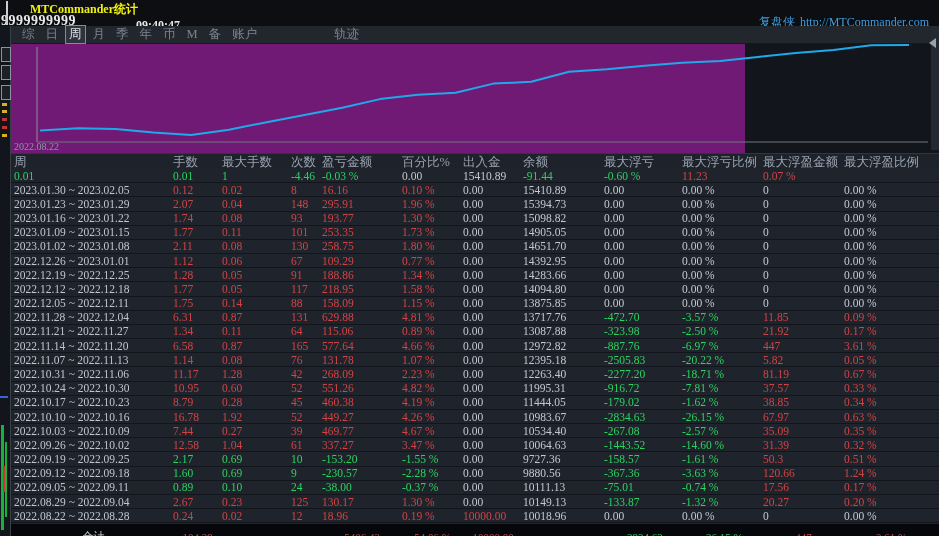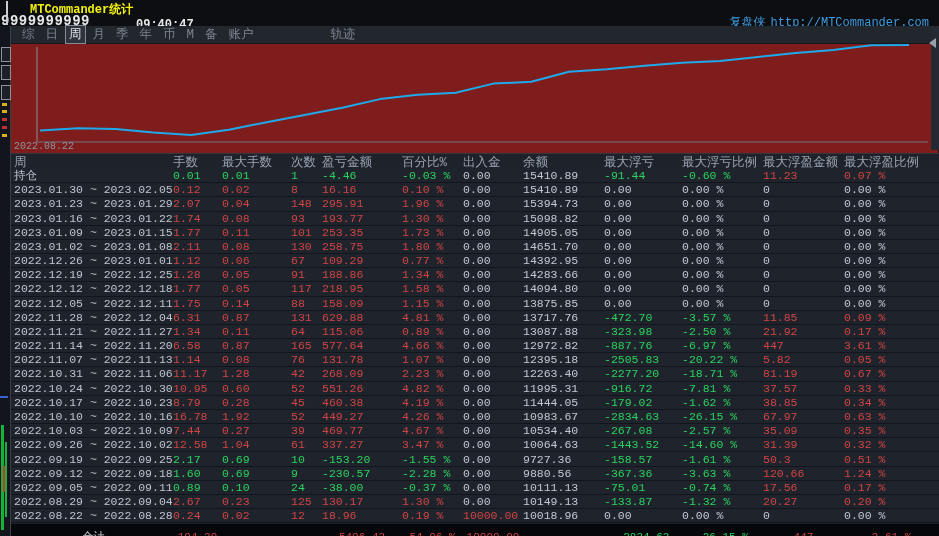--- a/index.html
+++ b/index.html
@@ -1,32 +1,32 @@
 <!DOCTYPE html>
 <html><head>
 <meta charset="utf-8">
 <style>
   html,body{margin:0;padding:0;background:#10131a;}
   .screen{position:relative;width:939px;height:536px;overflow:hidden;
-    font-family:Liberation Mono, monospace;background:#12151c;}
+    font-family:Liberation Serif, serif;background:#12151c;}
   
   .titlebar{position:absolute;left:0;top:0;width:939px;height:26px;background:#0c0e12;}
   .title{position:absolute;left:30px;top:1px;font-size:12px;font-weight:bold;color:#f2f20c;}
   .brand-area{position:absolute;right:10px;top:1px;font-size:12px;color:#3f9de0;margin-top:13px;}
   .brand-area .sep{display:inline-block;width:5px;}
   .acct{position:absolute;left:1px;top:13px;font-size:14px;font-weight:bold;color:#e8e8e8;letter-spacing:.5px;}
   .clock{position:absolute;left:136px;top:18px;font-size:12px;font-weight:bold;color:#e8e8e8;}
   
   .menubar{position:absolute;left:10px;top:26px;width:929px;height:18px;background:#22262d;
     border-bottom:1px solid #14171c;display:flex;align-items:center;gap:11px;padding-left:12px;box-sizing:border-box;}
   .menu-item{font-size:12.5px;color:#7b8490;cursor:default;}
   .menu-item.selected{color:#dde2e8;background:#2e333c;border:1px solid #868c96;padding:0 3px;margin:0 -4px;}
   .menu-item:last-child{margin-left:66px;}
   
-  .chart{position:absolute;left:10px;top:44px;width:928px;height:109px;background:#7f1d1d;text-align:right;}
+  .chart{position:absolute;left:10px;top:44px;width:735px;height:109px;background:#701a75;text-align:right;}
   .chart svg{position:absolute;left:0;top:0;}
   .date-left{position:absolute;left:4px;top:97px;font-size:10px;color:#8c95a0;}
   .date-right{position:absolute;right:11px;top:97px;font-size:10px;color:#8c95a0;margin-top:25px;}
   .panel-strip{position:absolute;left:931px;top:26px;width:8px;height:124px;background:#252a32;}
   .tri{position:absolute;left:929px;top:38px;width:0;height:0;
     border-top:5px solid transparent;border-bottom:5px solid transparent;border-right:7px solid #9aa0a8;}
   
   .trow{display:grid;grid-template-columns:159px 49px 69px 31px 80px 61px 60px 81px 78px 81px 81px 1fr;
     padding-left:4px;align-items:center;box-sizing:border-box;}
   .thead{position:absolute;left:10px;top:153px;width:929px;height:16px;background:#1e232b;
@@ -102,21 +102,20 @@
         <span class="cell">出入金</span>
         <span class="cell">余额</span>
         <span class="cell">最大浮亏</span>
         <span class="cell">最大浮亏比例</span>
         <span class="cell">最大浮盈金额</span>
         <span class="cell">最大浮盈比例</span>
       </div>
     </div>
   <div class="tbody" id="tbody">
       <div class="trow">
-        <span class="cell c-p">持仓</span>
         <span class="cell c-g">0.01</span>
         <span class="cell c-g">0.01</span>
         <span class="cell c-g">1</span>
         <span class="cell c-g">-4.46</span>
         <span class="cell c-g">-0.03 %</span>
         <span class="cell c-w">0.00</span>
         <span class="cell c-w">15410.89</span>
         <span class="cell c-g">-91.44</span>
         <span class="cell c-g">-0.60 %</span>
         <span class="cell c-r">11.23</span>

